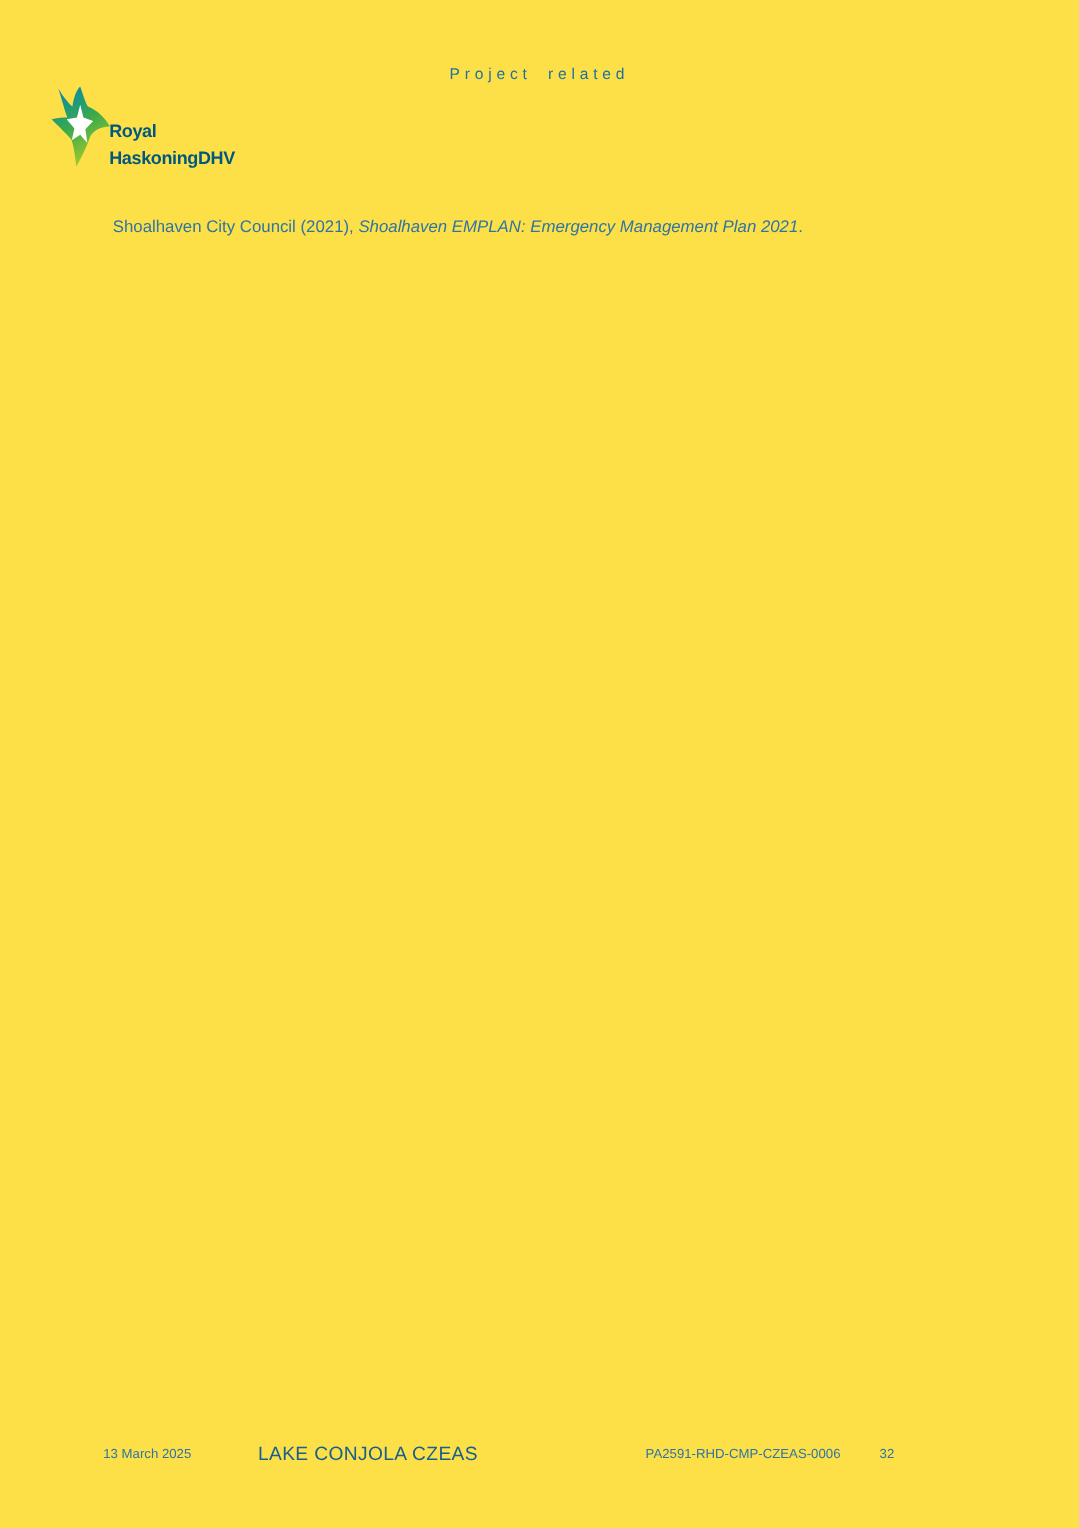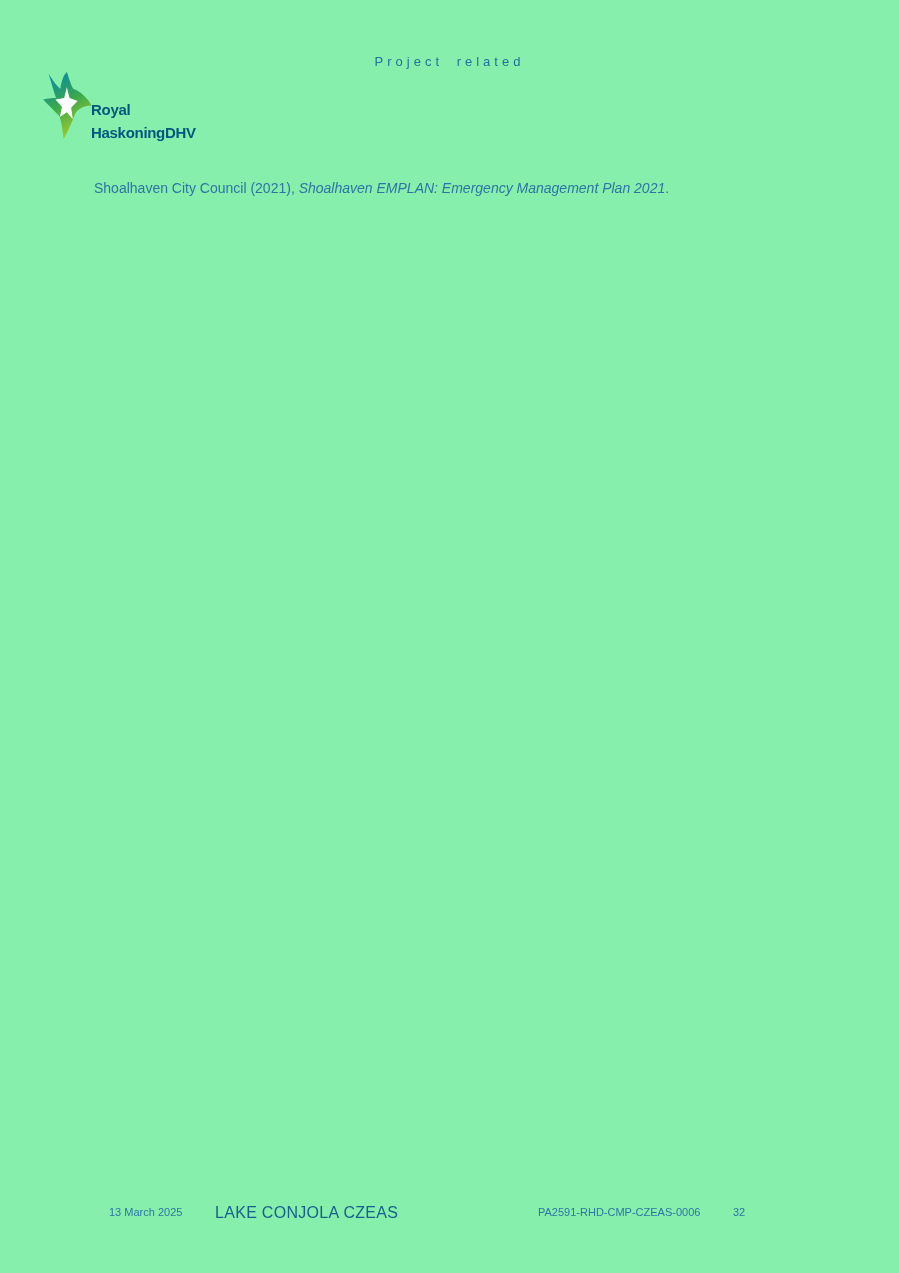--- a/index.html
+++ b/index.html
@@ -1,20 +1,20 @@
 <!DOCTYPE html>
 <html><head>
 <meta charset="utf-8">
 <style>
   html, body { margin: 0; padding: 0; background: #ffffff; }
   .page {
     position: relative;
     width: 899px;
     height: 1273px;
-    background: #86efac;
+    background: #fde047;
     font-family: "Liberation Sans", sans-serif;
     overflow: hidden;
   }
 
   
   .header-label {
     position: absolute;
     top: 54px;
     left: 0;
     width: 899px;
@@ -57,21 +57,21 @@
   
   .footer {
     position: absolute;
     left: 0;
     top: 1203px;
     width: 899px;
     height: 20px;
     color: #2e74a5;
     font-size: 11px;
   }
-  .f-date { position: absolute; left: 109px; top: 3px; }
+  .f-date { position: absolute; left: 86px; top: 3px; }
   .f-title {
     position: absolute; left: 215px; top: 1px;
     font-size: 16px; font-weight: normal; color: #175f8c; letter-spacing: 0.3px;
   }
   .f-code { position: absolute; left: 538px; top: 3px; }
   .f-page { position: absolute; left: 733px; top: 3px; }
 </style>
 </head>
 <body>
 

